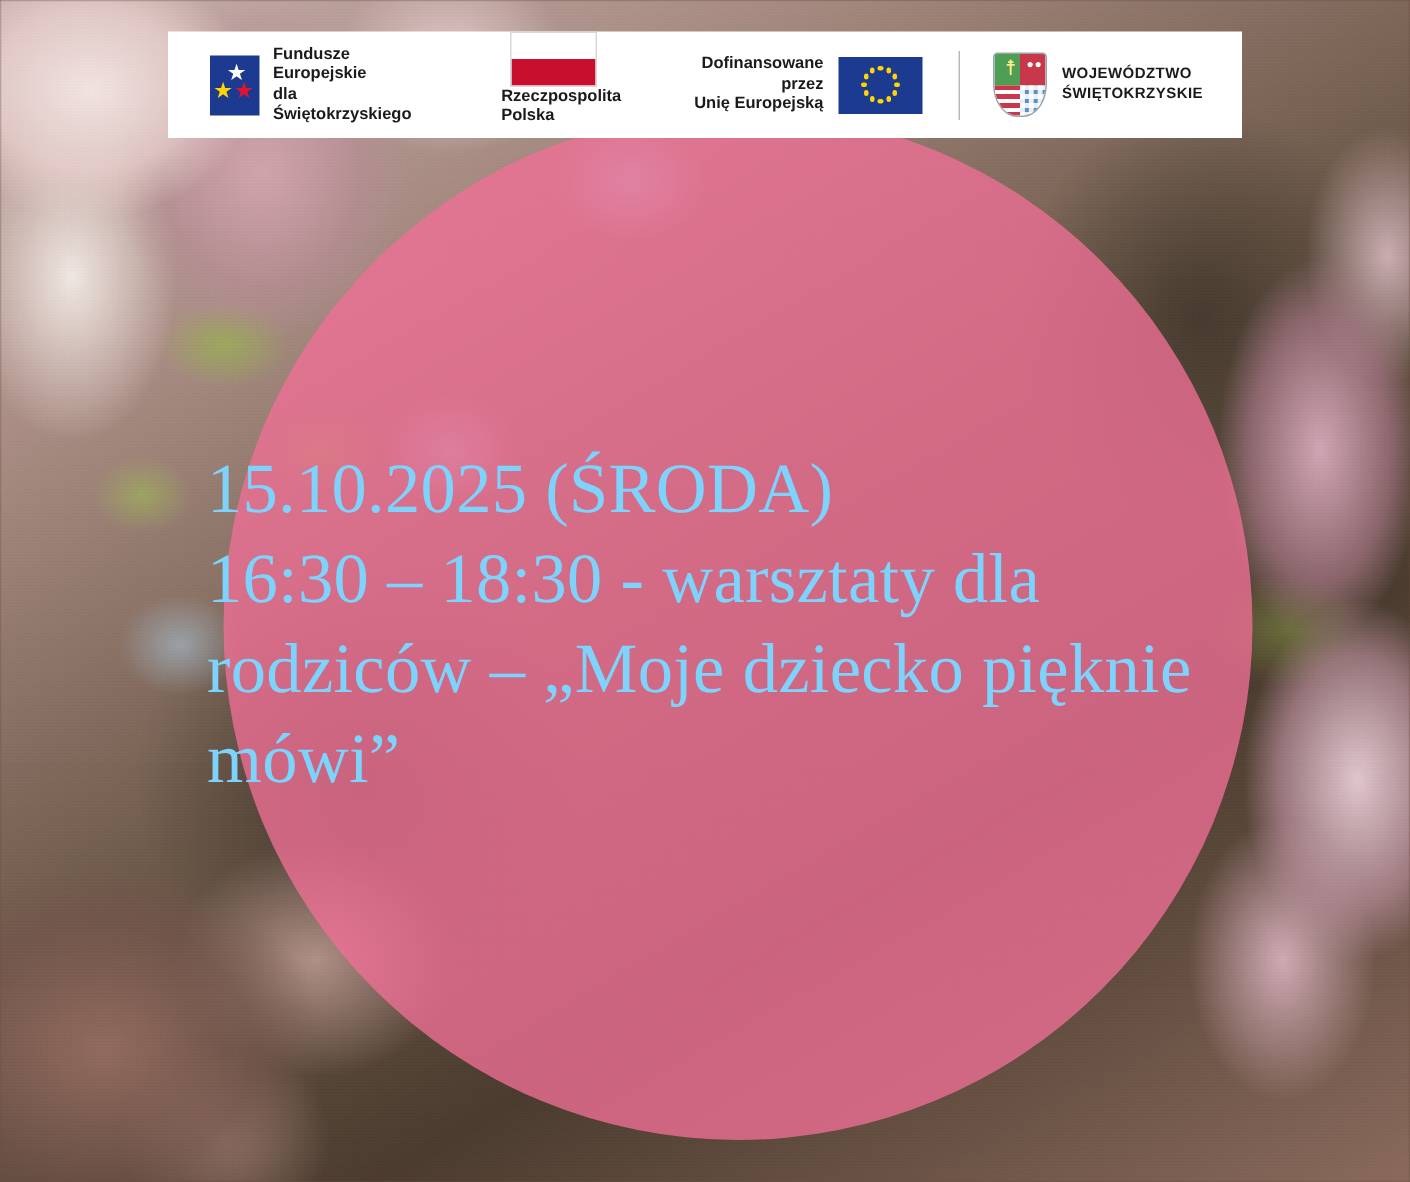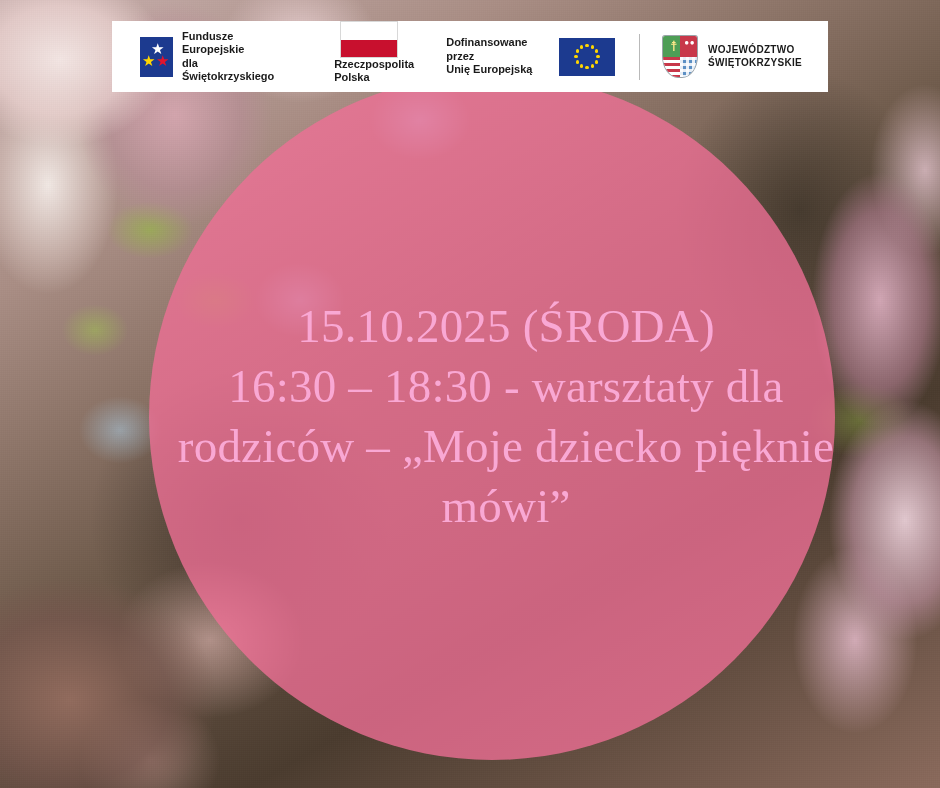--- a/index.html
+++ b/index.html
@@ -67,25 +67,24 @@
     width: 686px;
     height: 686px;
     border-radius: 50%;
     background: #ef6f96;
     opacity: 0.78;
   }
 
   
   .headline {
     position: absolute;
-    left: 162px;
+    left: 138px;
     top: 296px;
     width: 688px;
-    text-align: center;
-    color: #f9a8d4;
+    color: #7dd3fc;
     font-family: "Liberation Serif", serif;
     font-size: 47px;
     line-height: 60px;
     letter-spacing: 0.2px;
     white-space: pre-line;
   }
 
   
   .logo-banner {
     position: absolute;
@@ -139,21 +138,21 @@
   .rp-block { margin-left: 34px; flex-direction: column; }
   .rp-flag {
     width: 56px; height: 35px; flex: none;
     border: 1px solid #d8d8d8;
     background: linear-gradient(to bottom, #ffffff 0 50%, #c8102e 50% 100%);
   }
   .rp-label { font-size: 11px; margin-left: 10px; }
 
   
   .eu-block { margin-left: 32px; }
-  .eu-label { font-size: 11px; margin-right: 10px; }
+  .eu-label { font-size: 11px; text-align: right; margin-right: 10px; }
   .eu-flag {
     width: 56px; height: 38px; flex: none;
     background: #1c3a8f;
     position: relative;
   }
   .eu-stars { position: absolute; inset: 0; }
   .eu-stars i {
     position: absolute;
     width: 3.4px; height: 3.4px;
     background: #ffd600;

